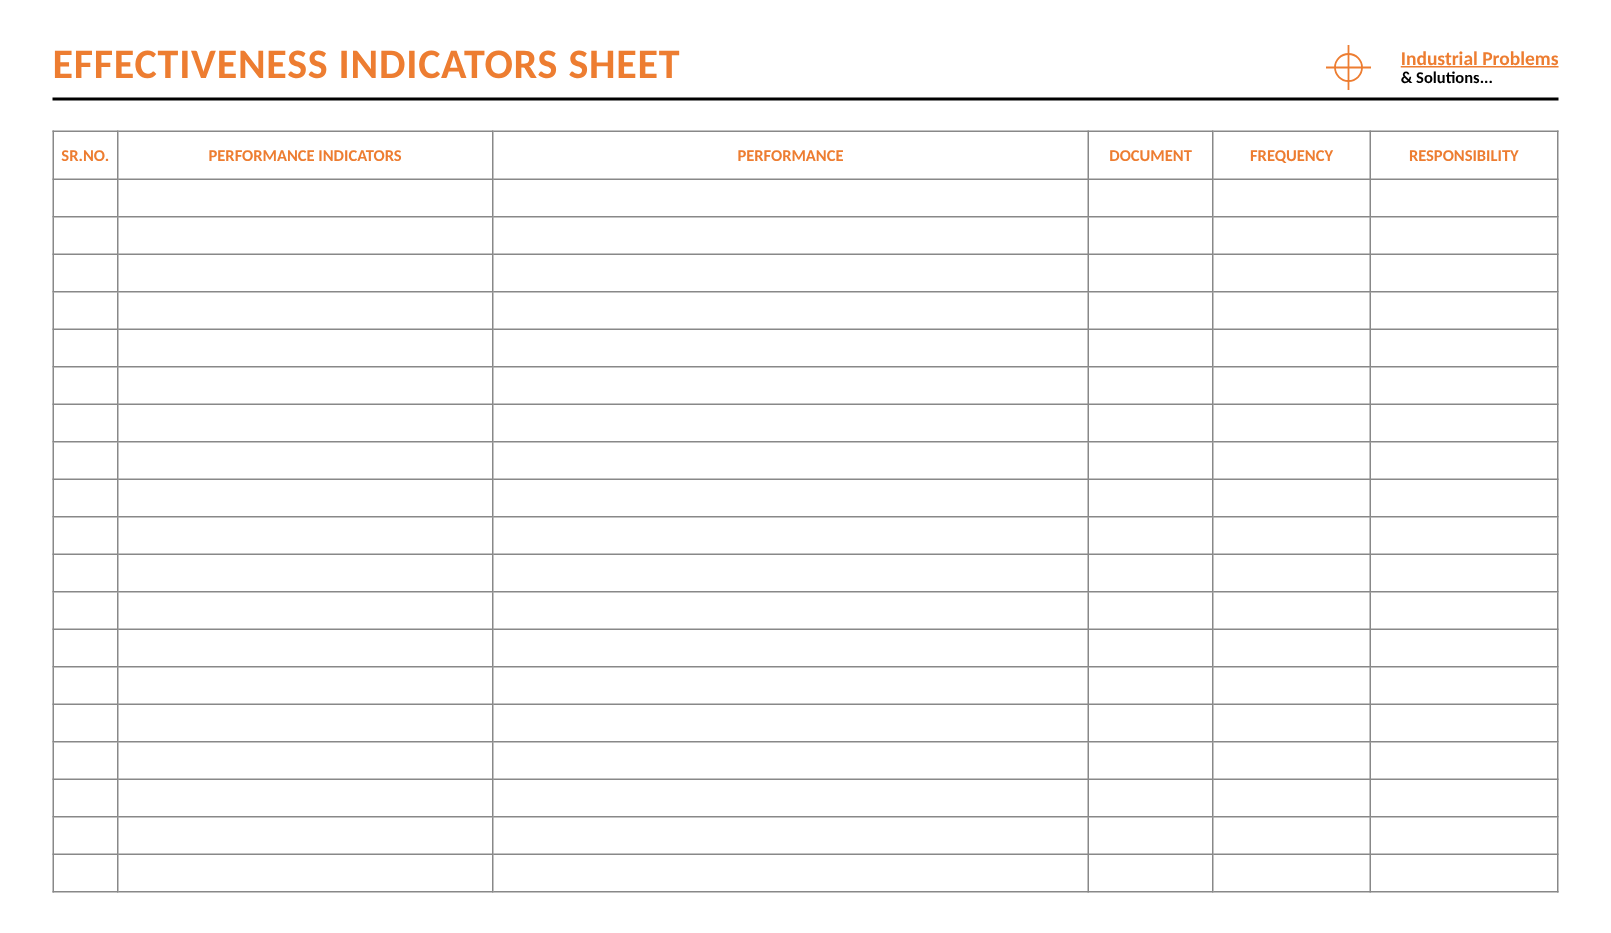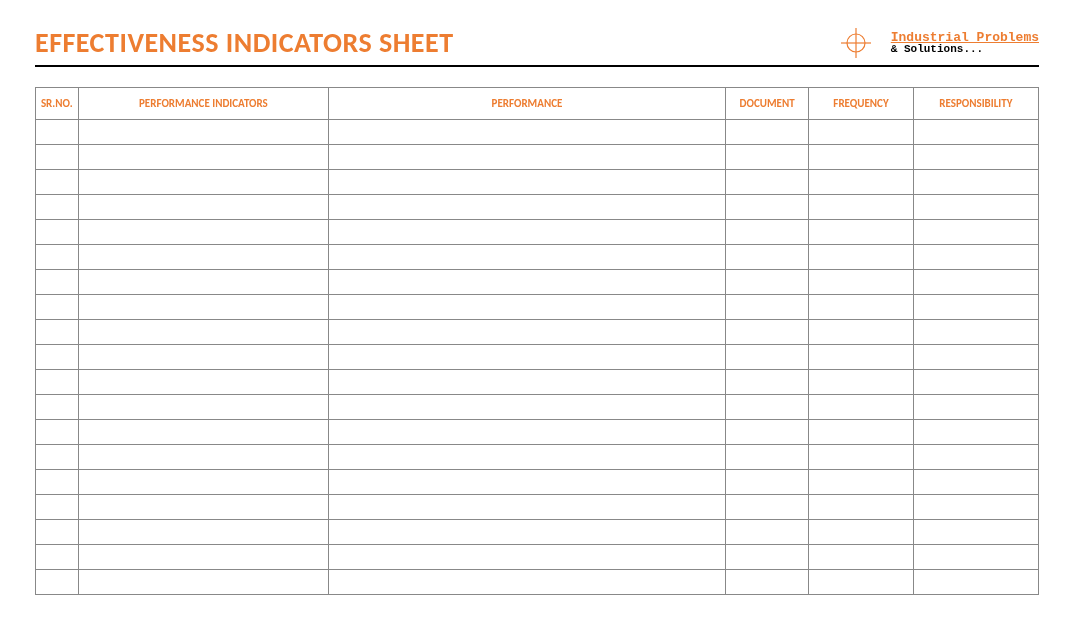--- a/index.html
+++ b/index.html
@@ -10,34 +10,33 @@
     body {
       font-family: Calibri, Arial, sans-serif;
       background: #ffffff;
       width: 1074px;
       height: 622px;
       padding: 25px 35px;
     }
     .header {
       display: flex;
       justify-content: space-between;
-      align-items: center;
+      align-items: flex-end;
       margin-bottom: 5px;
     }
     .page-title {
       color: #ED7D31;
       font-size: 28px;
       font-weight: bold;
       letter-spacing: 0.5px;
     }
     .logo {
       display: flex;
       align-items: center;
       gap: 20px;
-      font-family: Liberation Mono, monospace;
     }
     .logo-icon {
       display: flex;
       align-items: center;
       justify-content: center;
     }
     .logo-text {
       display: flex;
       flex-direction: column;
       line-height: 1;

